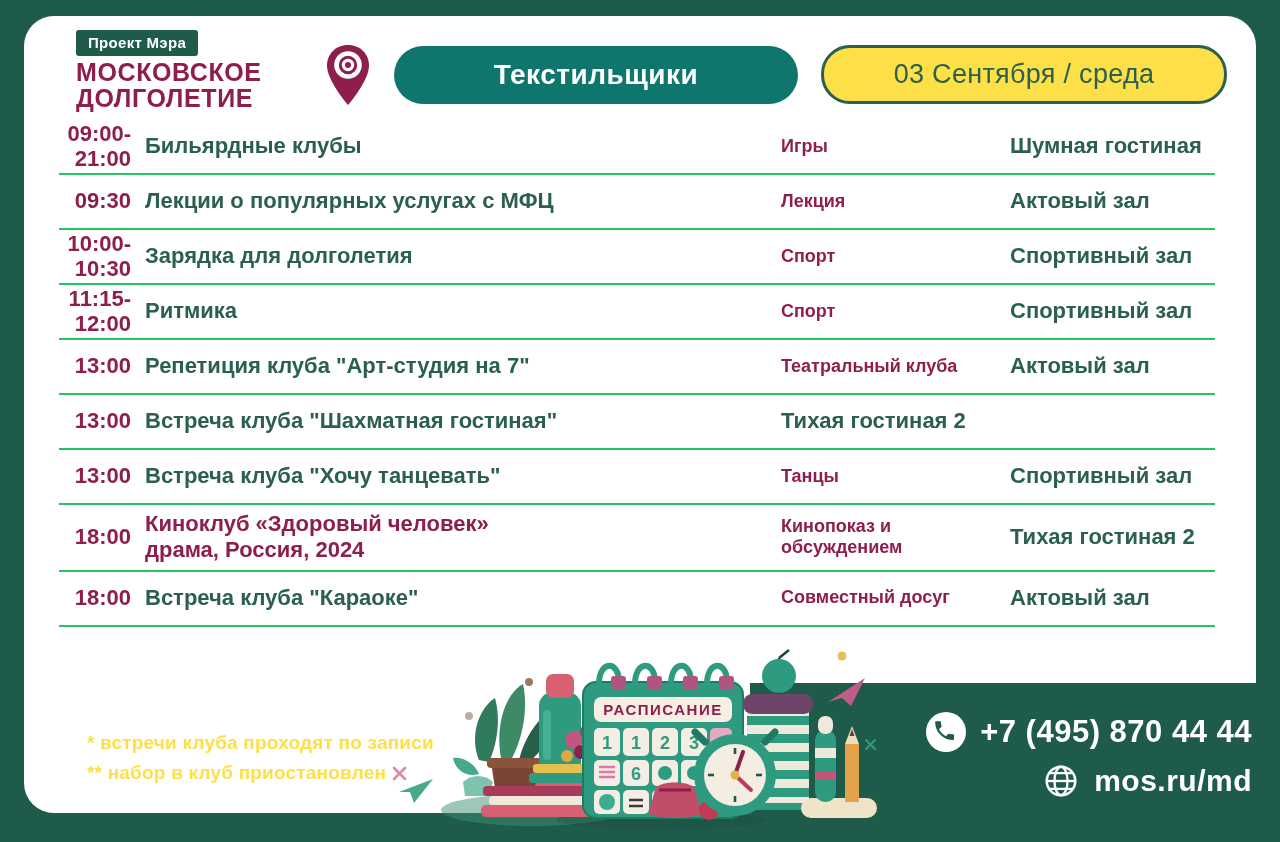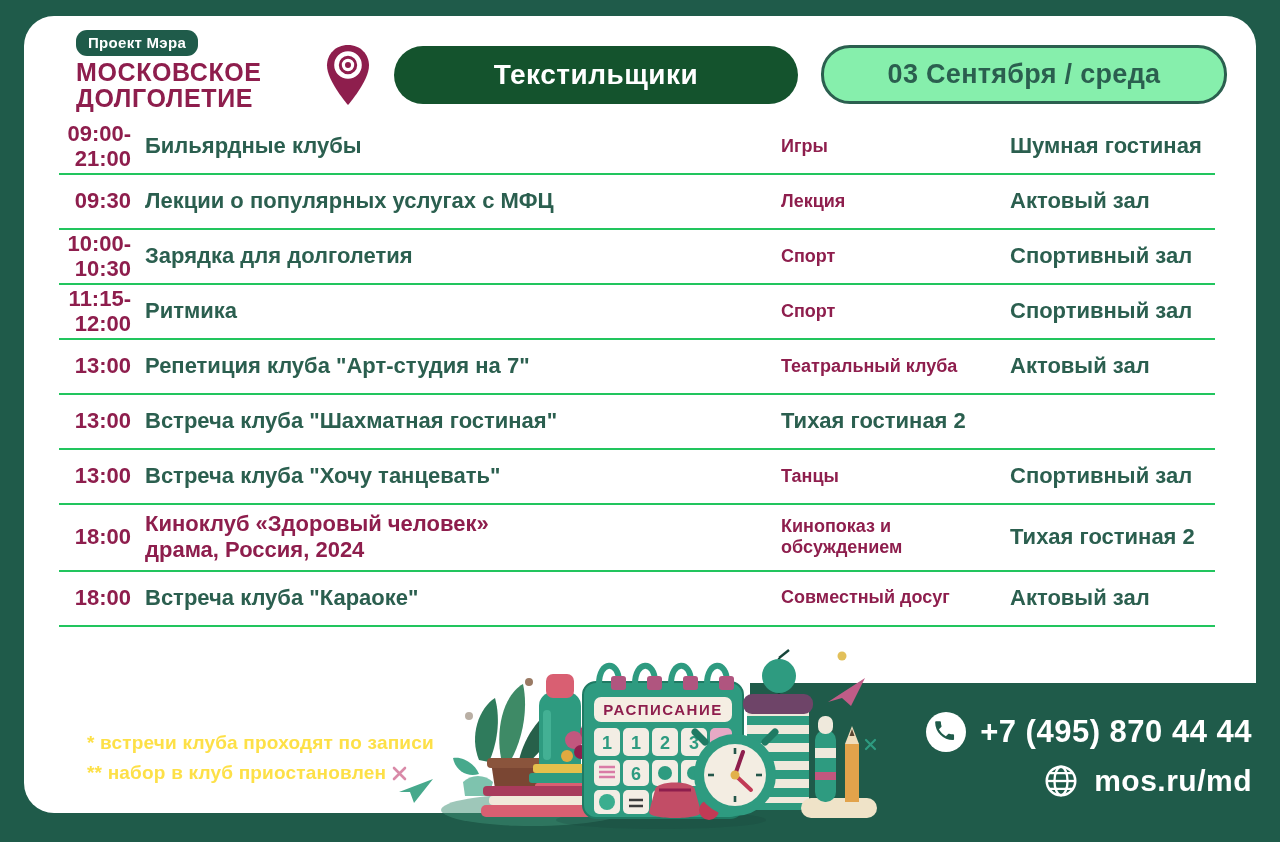--- a/index.html
+++ b/index.html
@@ -16,34 +16,34 @@
   
   .green-corner{
     position:absolute;left:750px;top:683px;width:530px;height:159px;
     background:#1F5B4A;
   }
 
   
   .logo-block{position:absolute;left:52px;top:14px;}
   .badge{
     display:inline-block;background:#1F5B4A;color:#fff;
-    font-size:15px;font-weight:700;padding:4px 12px 5px;border-radius:11px;
+    font-size:15px;font-weight:700;padding:4px 12px 5px;border-radius:3px;
     letter-spacing:.3px;
   }
   .wordmark{color:#8E1E4D;font-weight:700;font-size:25px;line-height:26px;letter-spacing:.6px;margin-top:3px;}
   .pin{position:absolute;left:300px;top:28px;width:48px;height:62px;}
   .loc-pill{
     position:absolute;left:370px;top:30px;width:404px;height:58px;border-radius:29px;
-    background:#14532d;color:#fff;font-size:28px;font-weight:700;
+    background:#0f766e;color:#fff;font-size:28px;font-weight:700;
     display:flex;align-items:center;justify-content:center;letter-spacing:.5px;
   }
   .date-pill{
     position:absolute;left:797px;top:29px;width:400px;height:53px;border-radius:29px;
-    background:#86efac;border:3px solid #2B5F4F;color:#2B5F4F;
-    font-size:27px;font-weight:700;display:flex;align-items:center;justify-content:center;
+    background:#fde047;border:3px solid #2B5F4F;color:#2B5F4F;
+    font-size:27px;font-weight:400;display:flex;align-items:center;justify-content:center;
     letter-spacing:.3px;
   }
 
   
   .table{position:absolute;left:35px;top:104px;width:1156px;}
   .row{
     display:grid;grid-template-columns:72px 1fr 215px 205px;column-gap:14px;
     align-items:center;min-height:53px;border-bottom:2px solid #22c55e;
   }
   .cell-time{

